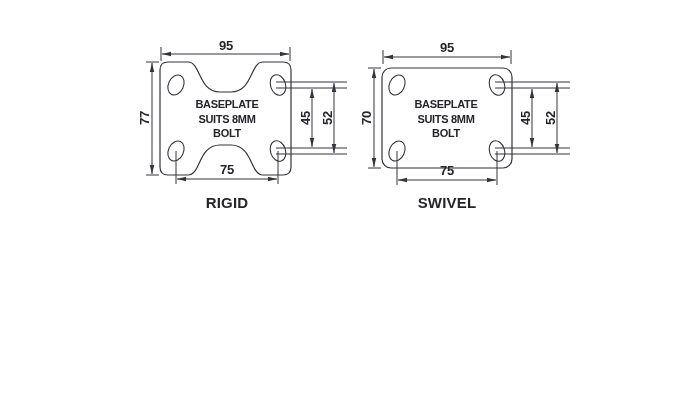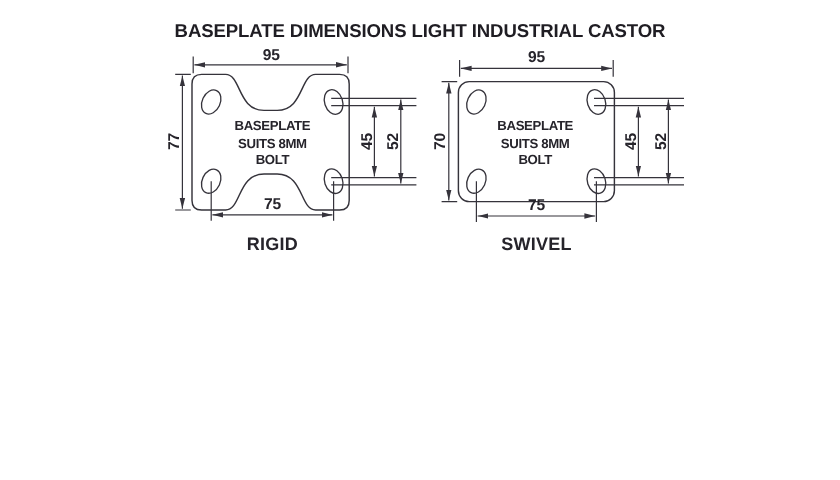--- a/index.html
+++ b/index.html
@@ -33,21 +33,20 @@
   text{fill:var(--text);font-family:"Liberation Sans", sans-serif;}
   .dim-text{font-size:13px;font-weight:600;letter-spacing:-0.2px;text-anchor:middle;}
   .plate-label{font-size:11px;font-weight:700;letter-spacing:-0.3px;text-anchor:middle;}
   .name-label{font-size:15px;font-weight:700;letter-spacing:0.2px;text-anchor:middle;}
 </style>
 </head>
 <body>
 
 <div class="canvas">
 
-  <div class="title">BASEPLATE DIMENSIONS LIGHT INDUSTRIAL CASTOR</div>
 
   <svg class="drawing" width="700" height="400" viewBox="0 0 700 400">
     <defs>
       <marker id="arr" viewBox="0 0 12 8" refX="12" refY="4" markerWidth="9" markerHeight="6" orient="auto-start-reverse" preserveAspectRatio="none">
         <path d="M0,1 L12,4 L0,7 Z"></path>
       </marker>
     </defs>
 
     <g>
 

